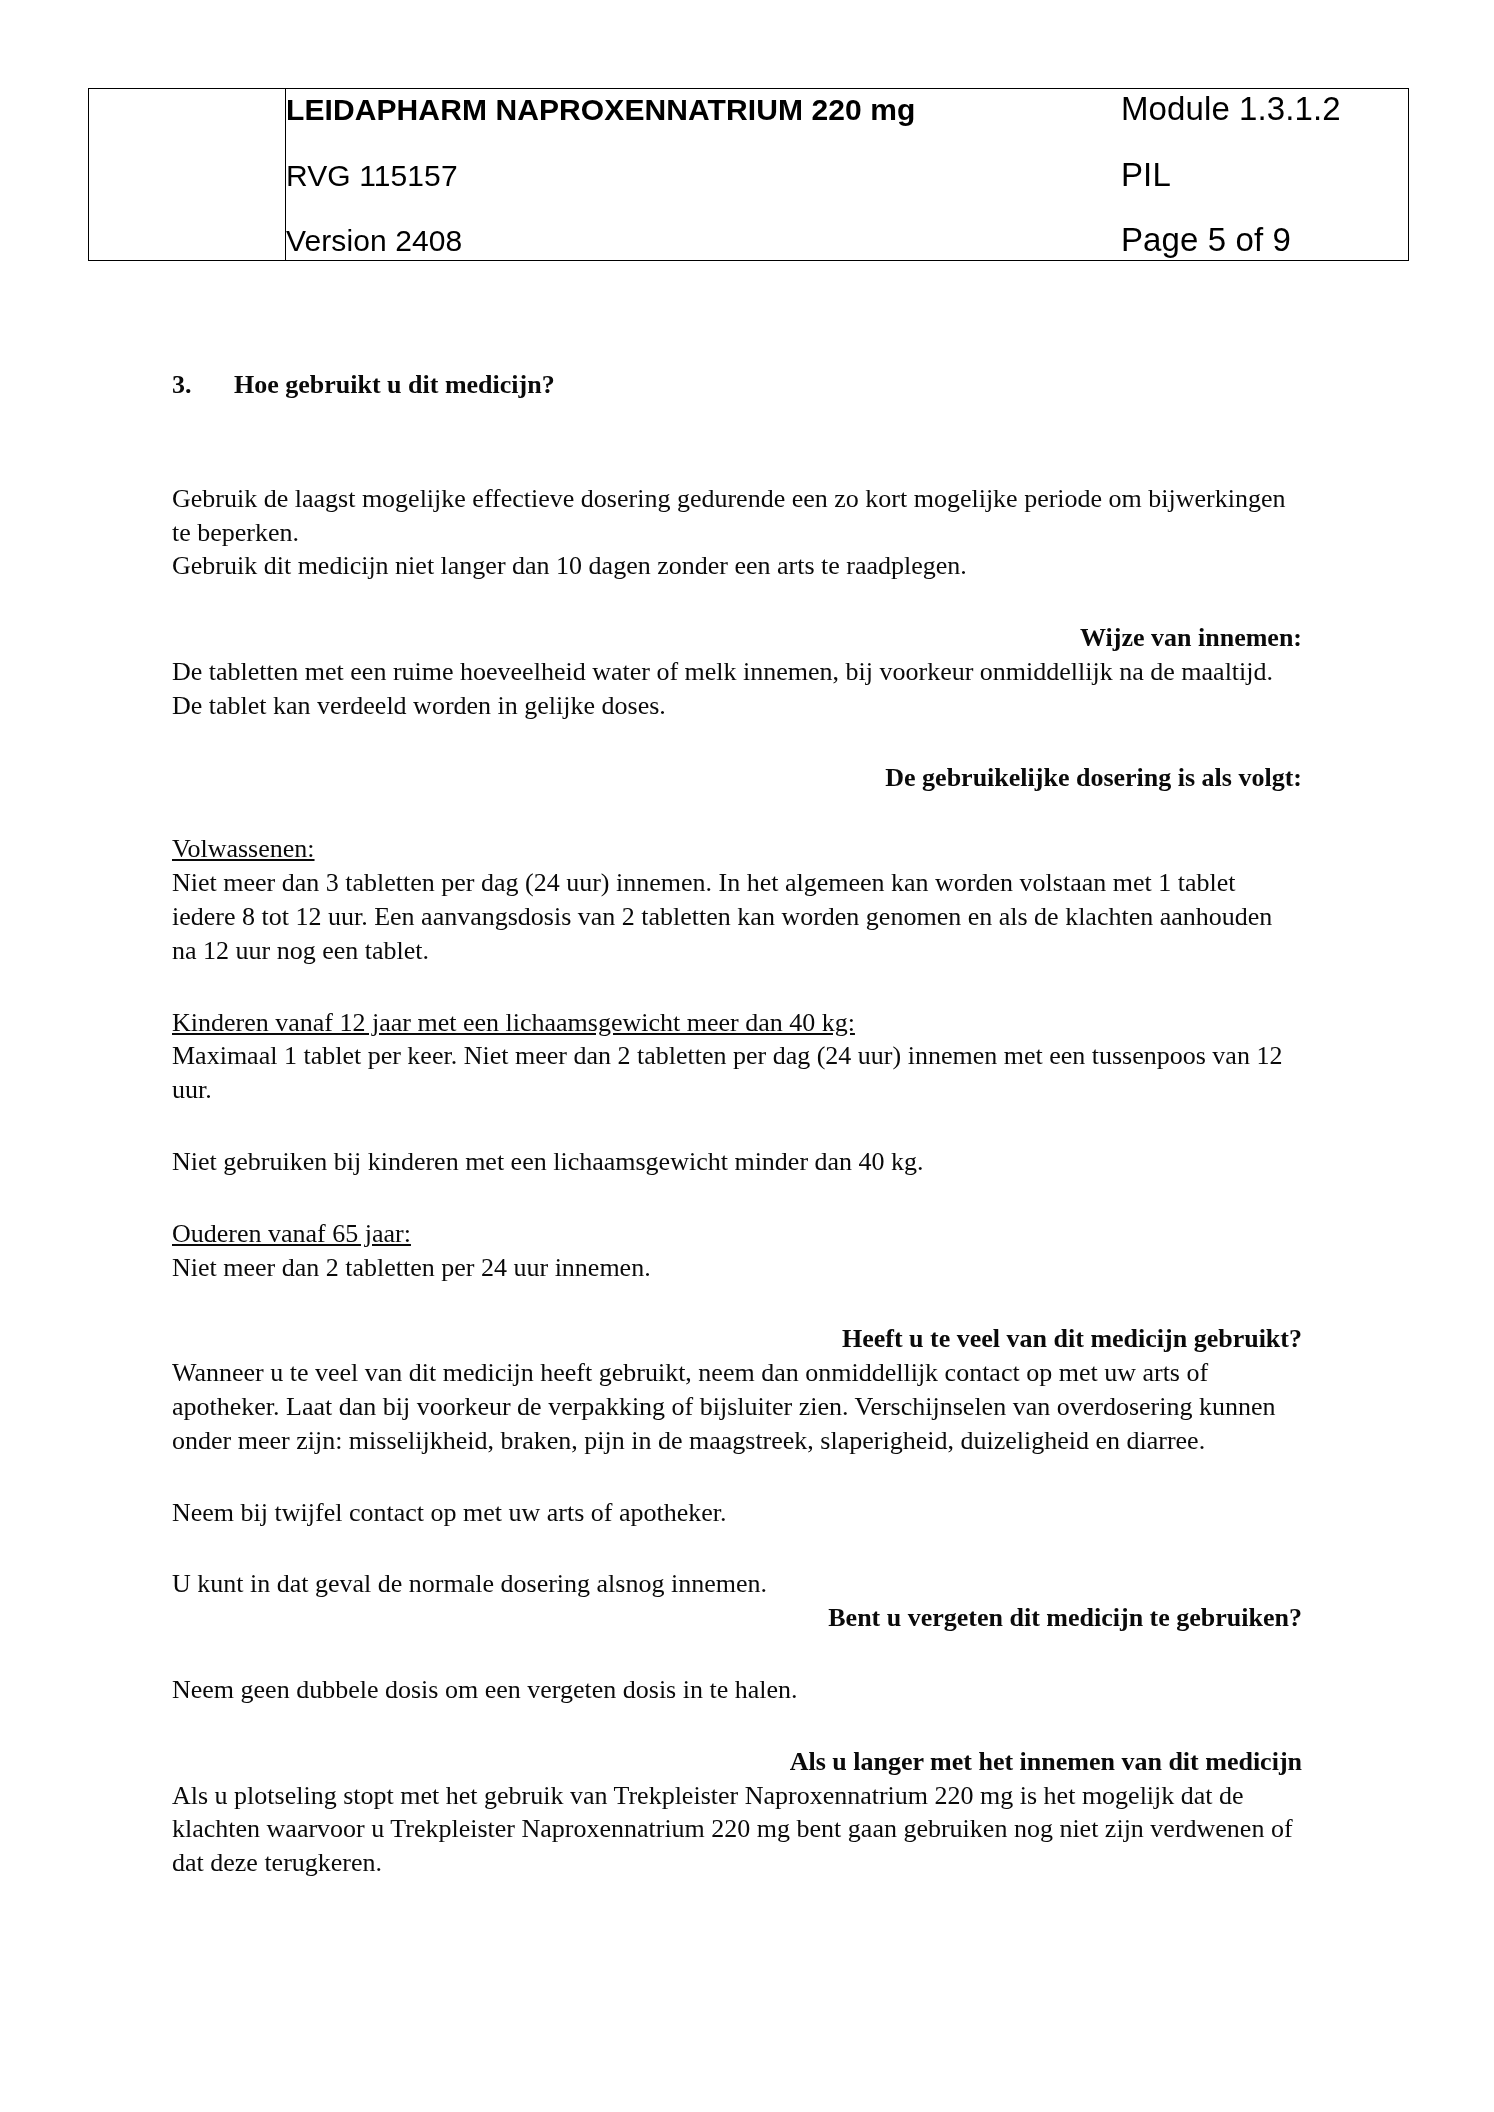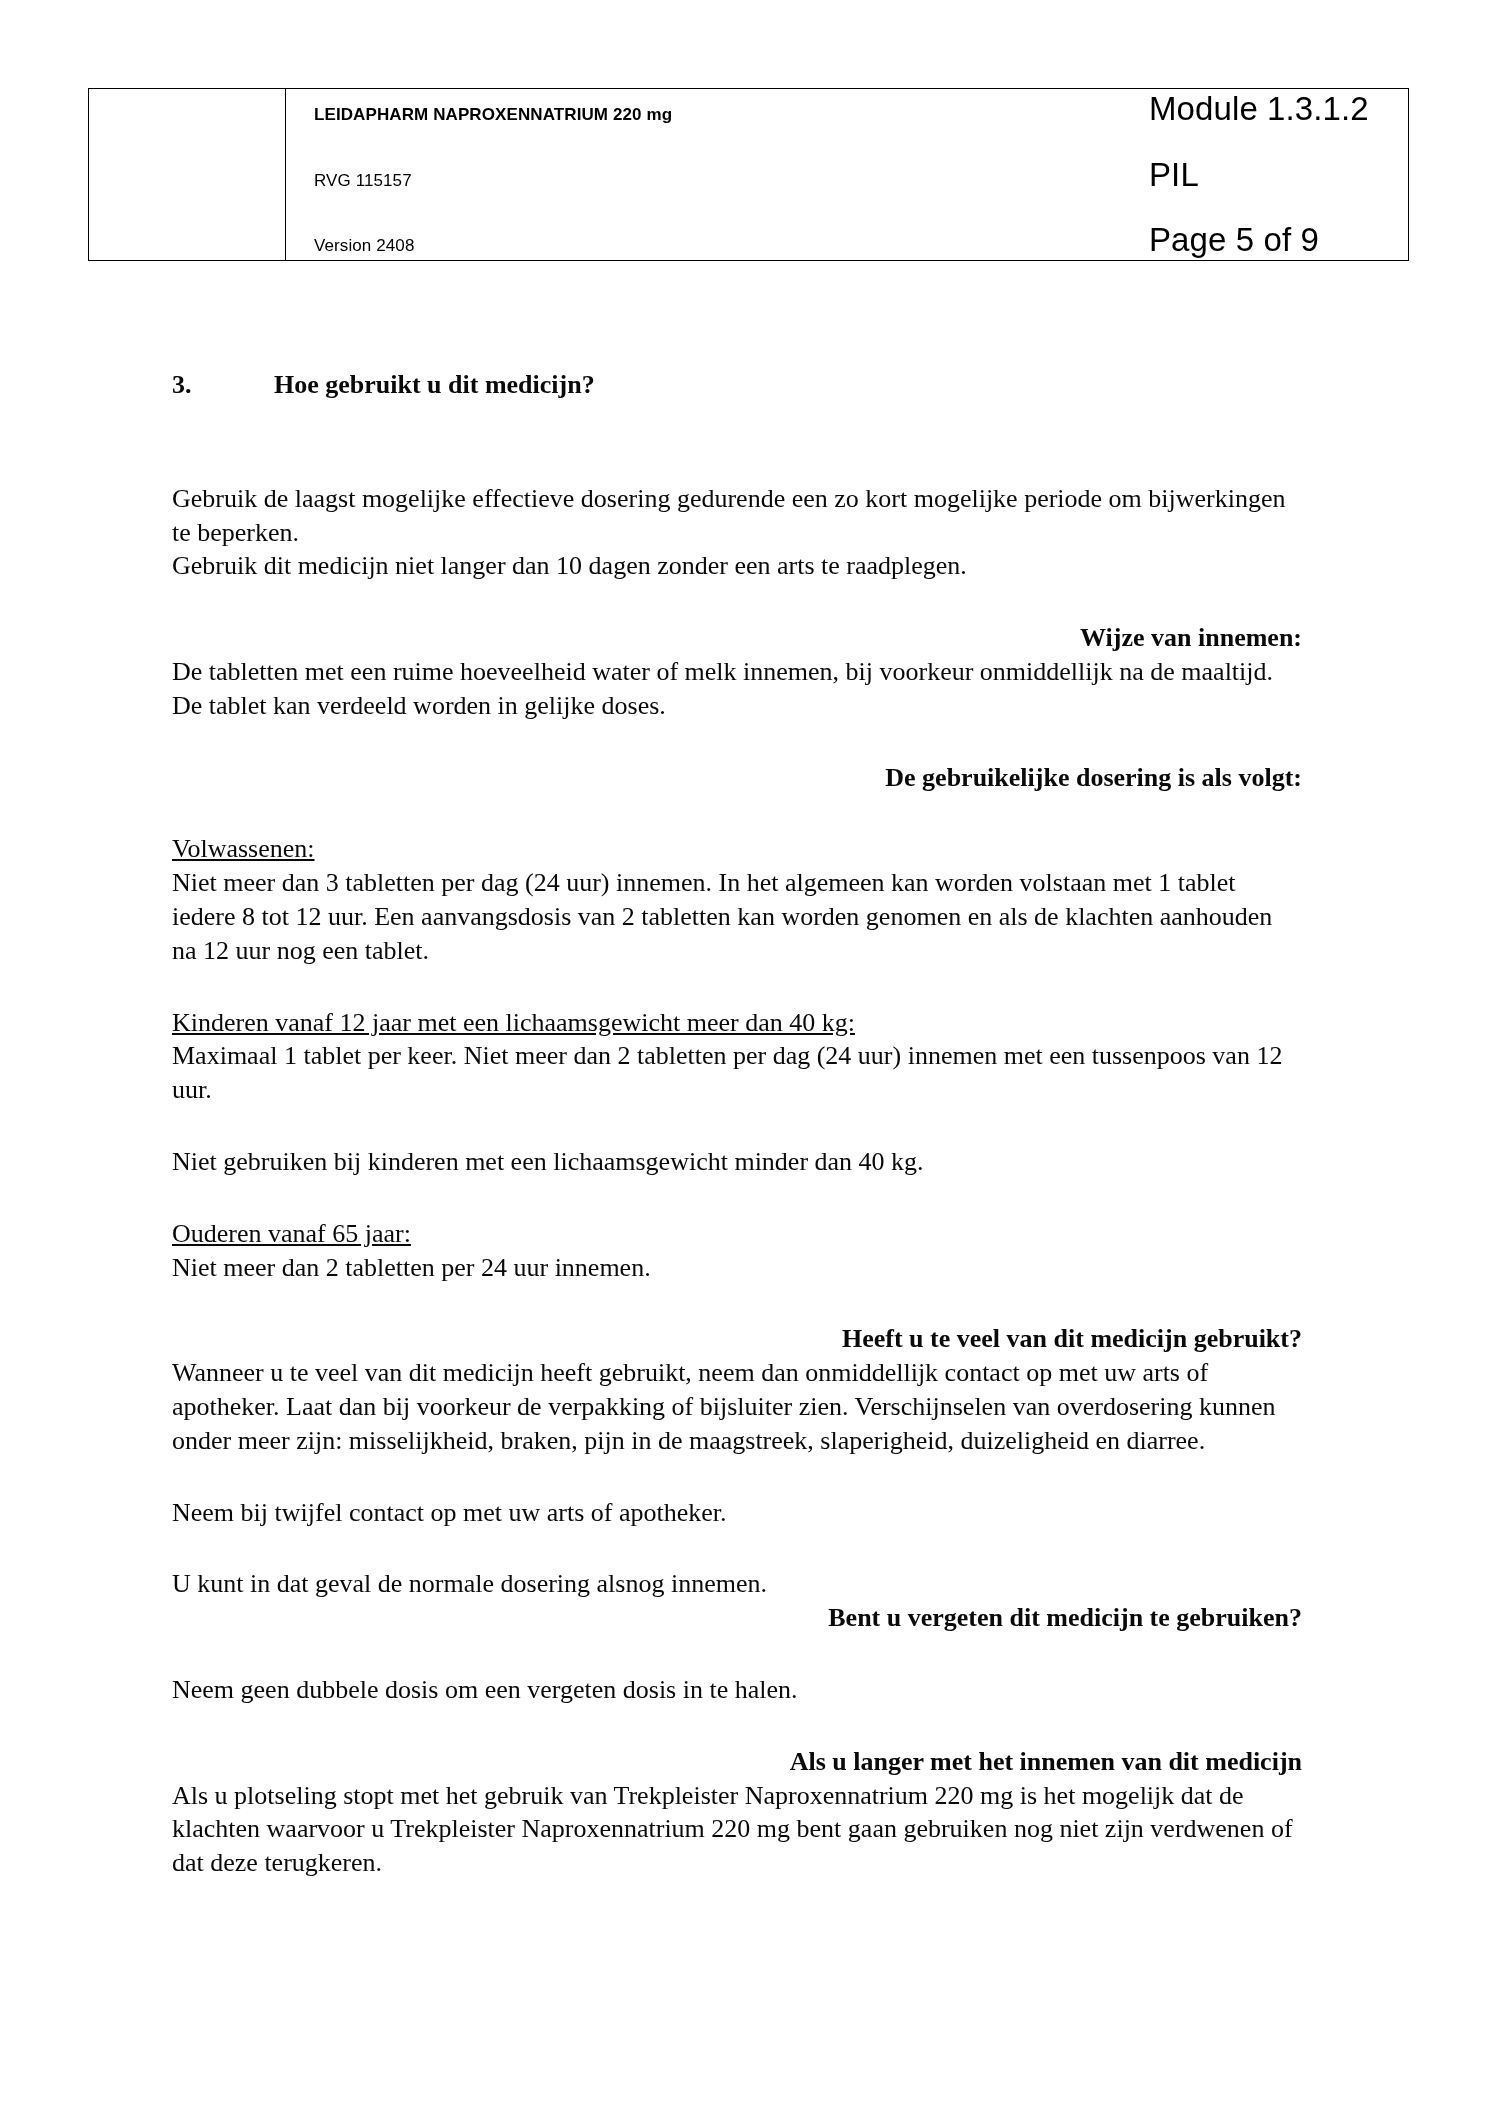--- a/index.html
+++ b/index.html
@@ -50,24 +50,23 @@
   .hdr-row {
     display: flex;
     align-items: baseline;
     margin-bottom: 26px;
   }
   .hdr-row:last-child {
     margin-bottom: 0;
   }
   .hdr-left {
     flex: 0 0 835px;
-    font-size: 17px;
+    font-size: 30px;
     line-height: 1.2;
     letter-spacing: 0.1px;
-    margin-left: 28px;
   }
   .hdr-right {
     flex: 1 1 auto;
     font-size: 33px;
     line-height: 1.2;
     letter-spacing: 0.1px;
   }
   .hdr-bold {
     font-weight: bold;
   }
@@ -89,21 +88,20 @@
     font-weight: bold;
     font-size: 26px;
     margin: 0 0 0 0;
   }
   .sec-num {
     width: 62px;
     flex: 0 0 62px;
   }
   .sec-title {
     flex: 1 1 auto;
-    margin-left: 40px;
   }
 
   p.para {
     margin: 0;
     padding: 0;
   }
   .gap-lg { height: 42px; }
   .gap-md { height: 38px; }
 
   .bold-lead {

